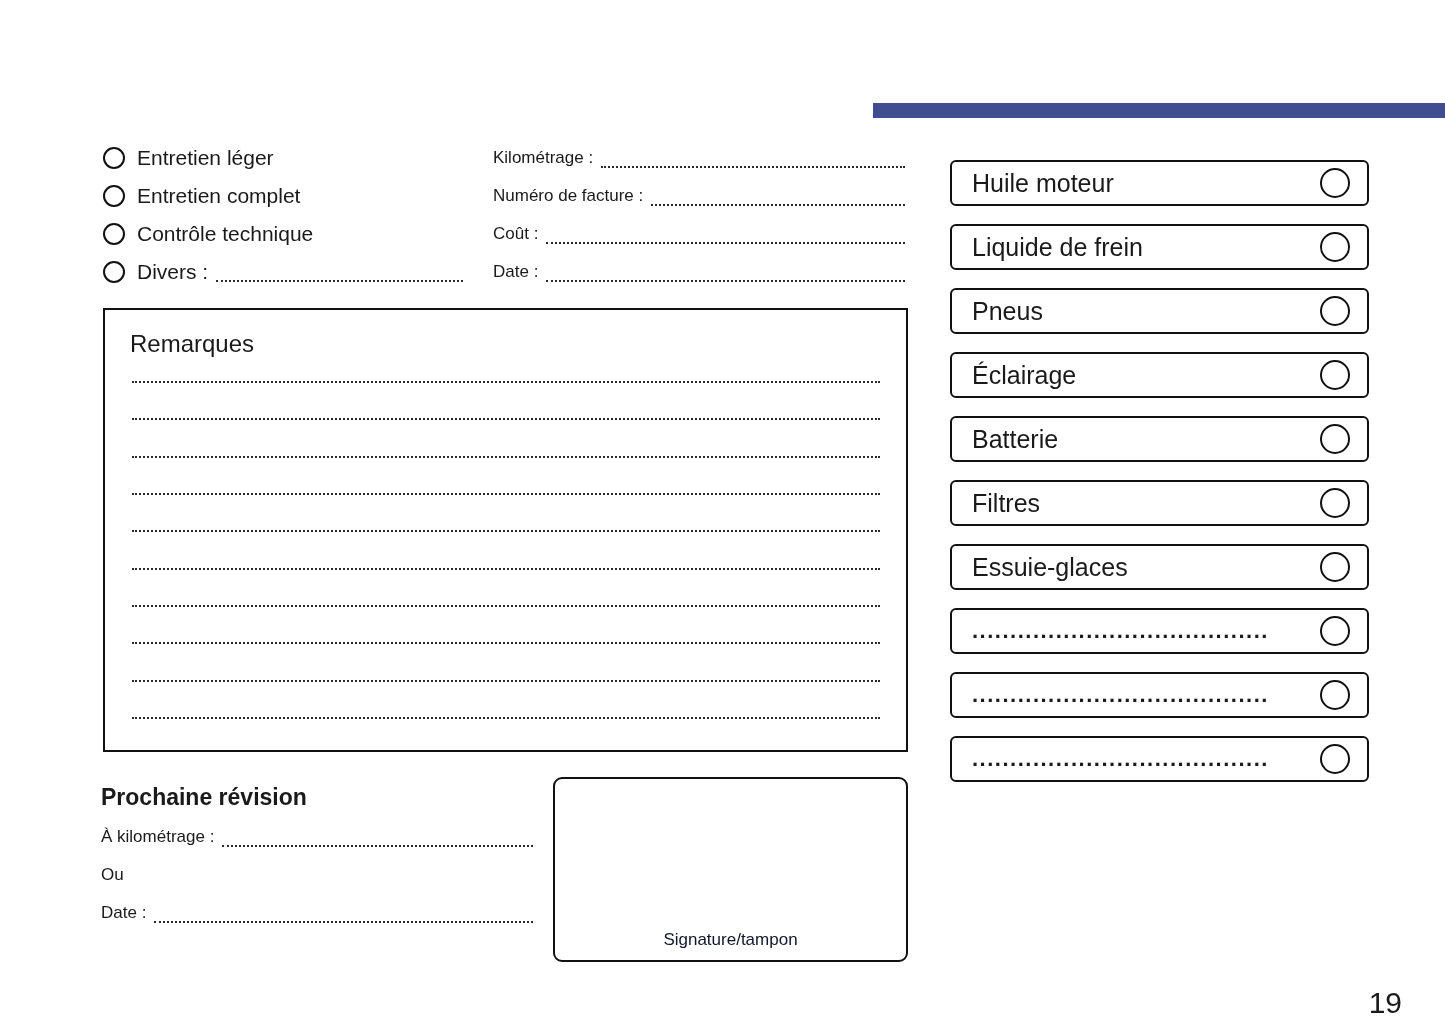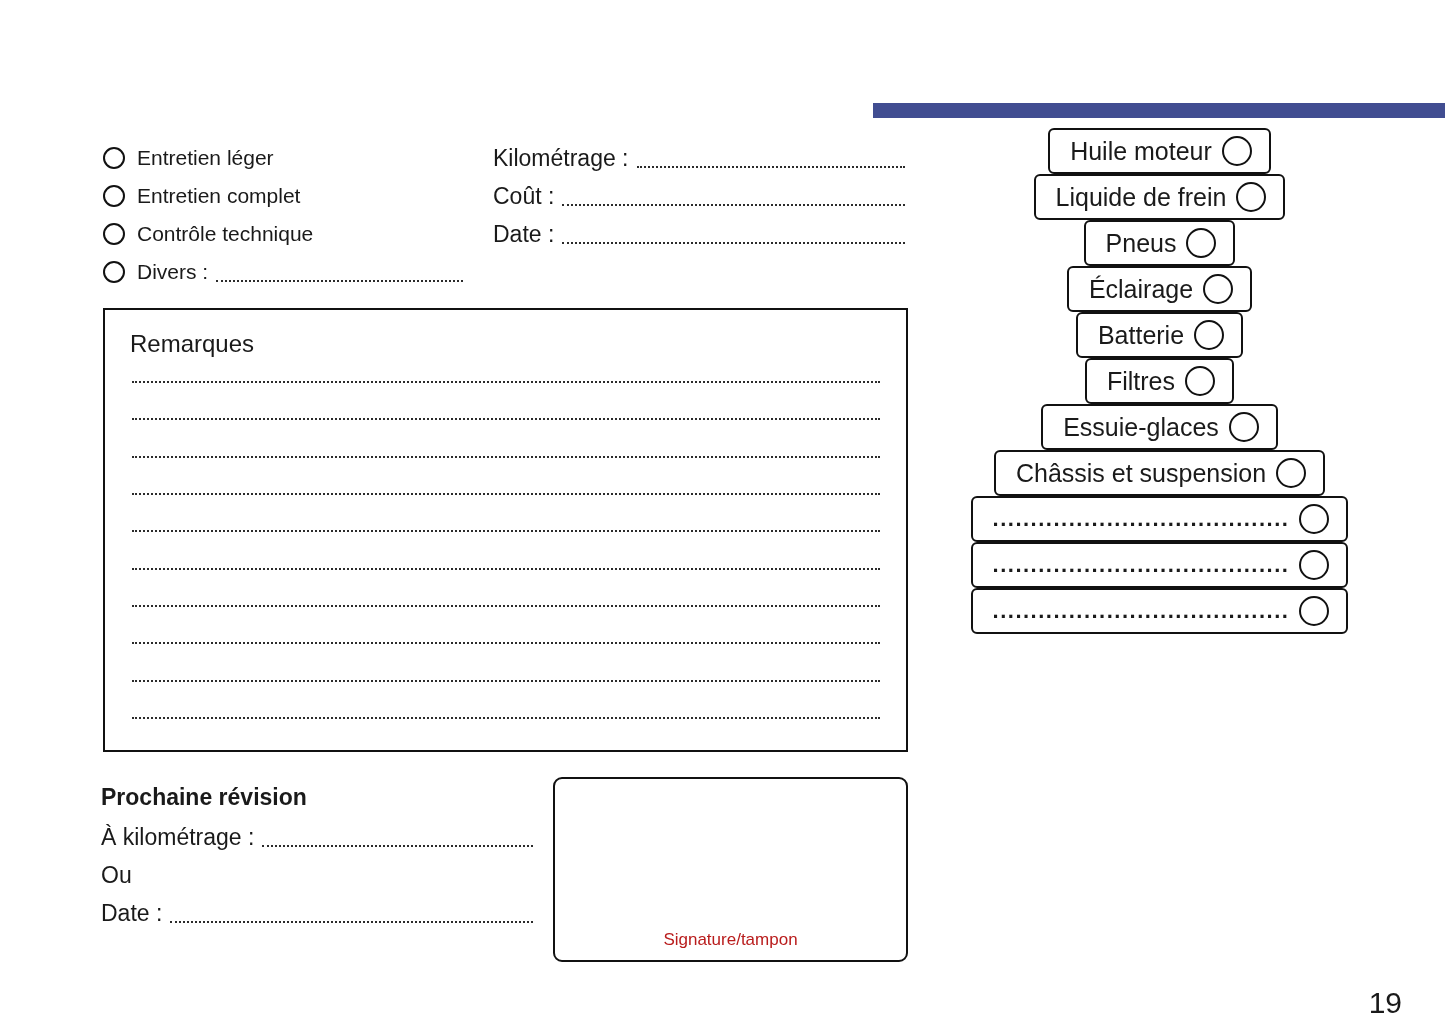--- a/index.html
+++ b/index.html
@@ -54,21 +54,21 @@
   
   .service-details {
     position: absolute;
     left: 493px; top: 139px;
     width: 412px;
   }
   .field-row {
     display: flex;
     align-items: center;
     height: 38px;
-    font-size: 23px;
+    font-size: 17px;
   }
 
   
   .remarks-box {
     position: absolute;
     left: 103px; top: 308px;
     width: 805px; height: 444px;
     border: 2px solid #111;
     border-radius: 0;
     background: #fff;
@@ -113,32 +113,31 @@
     width: 355px; height: 185px;
     border: 2px solid #111;
     border-radius: 9px;
     background: #fff;
   }
   .signature-label {
     position: absolute;
     left: 0; right: 0; bottom: 10px;
     text-align: center;
     font-size: 17px;
-    color: #b91c1c;
+    color: #0f172a;
   }
 
   
   .checklist {
     position: absolute;
-    left: 950px; top: 128px;
+    left: 950px; top: 160px;
     width: 419px;
     display: flex;
     flex-direction: column;
-    gap: 0;
-    align-items: center;
+    gap: 18px;
   }
   .check-item {
     height: 46px;
     border: 2px solid #111;
     border-radius: 6px;
     background: #fff;
     display: flex;
     align-items: center;
     justify-content: space-between;
     padding: 0 17px 0 20px;
@@ -196,20 +195,24 @@
       <span class="leader"></span>
     </div>
   </section>
 
   <section class="service-details">
     <div class="field-row">
       <span>Kilométrage :</span>
       <span class="leader"></span>
     </div>
     <div class="field-row">
+      <span>Numéro de facture :</span>
+      <span class="leader"></span>
+    </div>
+    <div class="field-row">
       <span>Coût :</span>
       <span class="leader"></span>
     </div>
     <div class="field-row">
       <span>Date :</span>
       <span class="leader"></span>
     </div>
   </section>
 
   <div class="remarks-box">
@@ -270,24 +273,20 @@
     </div>
     <div class="check-item">
       <span class="check-label">Filtres</span>
       <span class="check-circle"></span>
     </div>
     <div class="check-item">
       <span class="check-label">Essuie-glaces</span>
       <span class="check-circle"></span>
     </div>
     <div class="check-item">
-      <span class="check-label">Châssis et suspension</span>
-      <span class="check-circle"></span>
-    </div>
-    <div class="check-item">
       <span class="check-label dots">.......................................</span>
       <span class="check-circle"></span>
     </div>
     <div class="check-item">
       <span class="check-label dots">.......................................</span>
       <span class="check-circle"></span>
     </div>
     <div class="check-item">
       <span class="check-label dots">.......................................</span>
       <span class="check-circle"></span>

